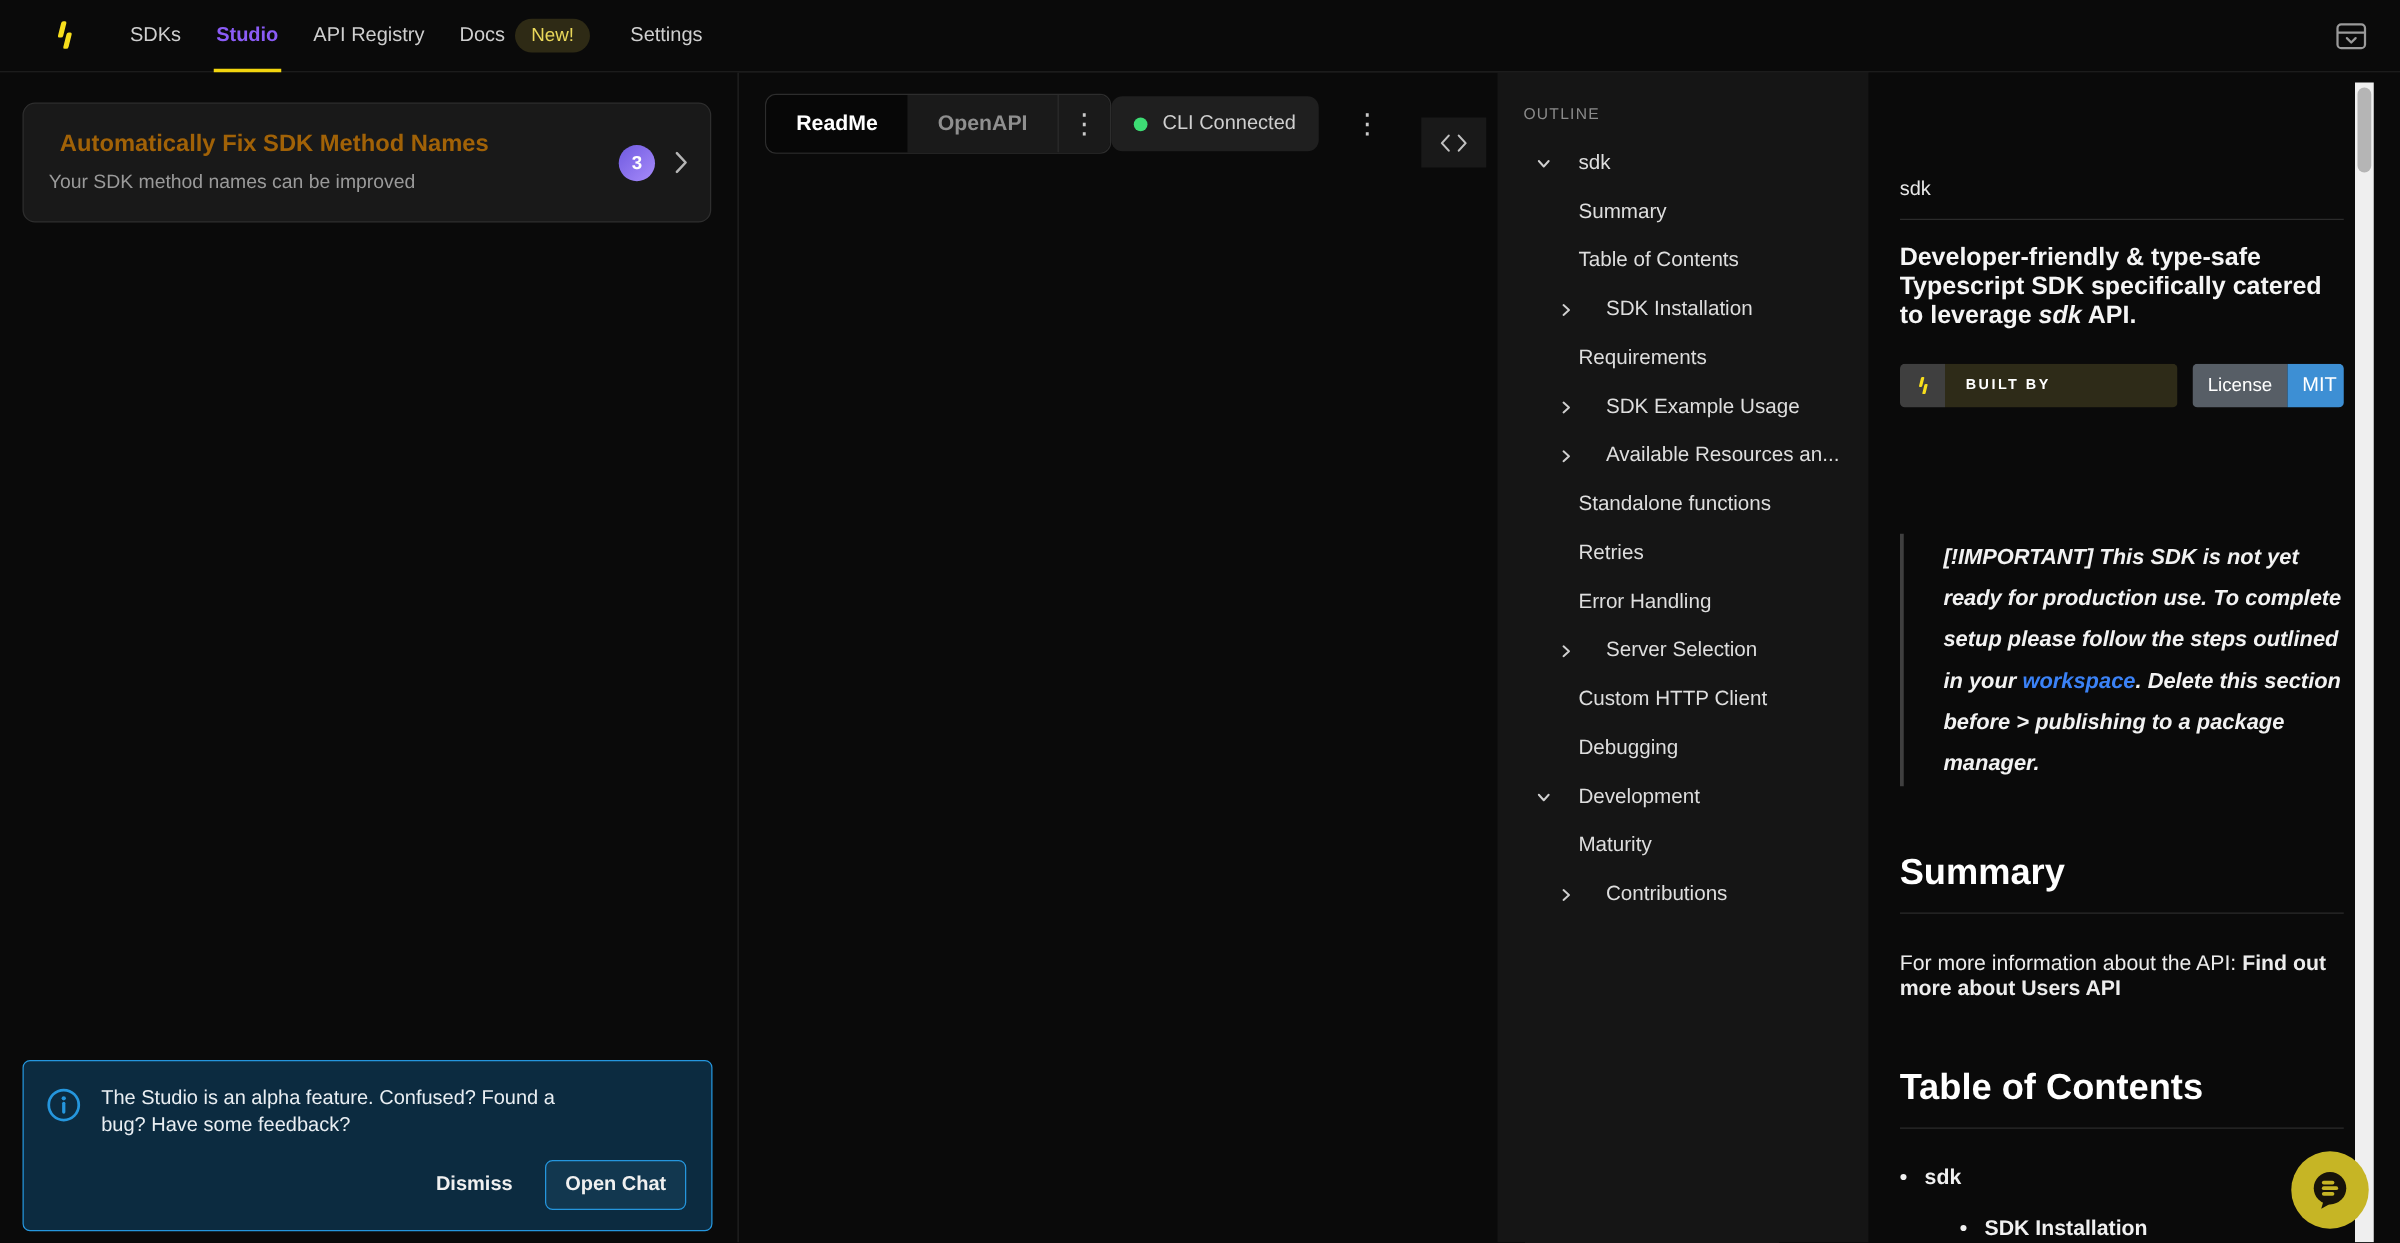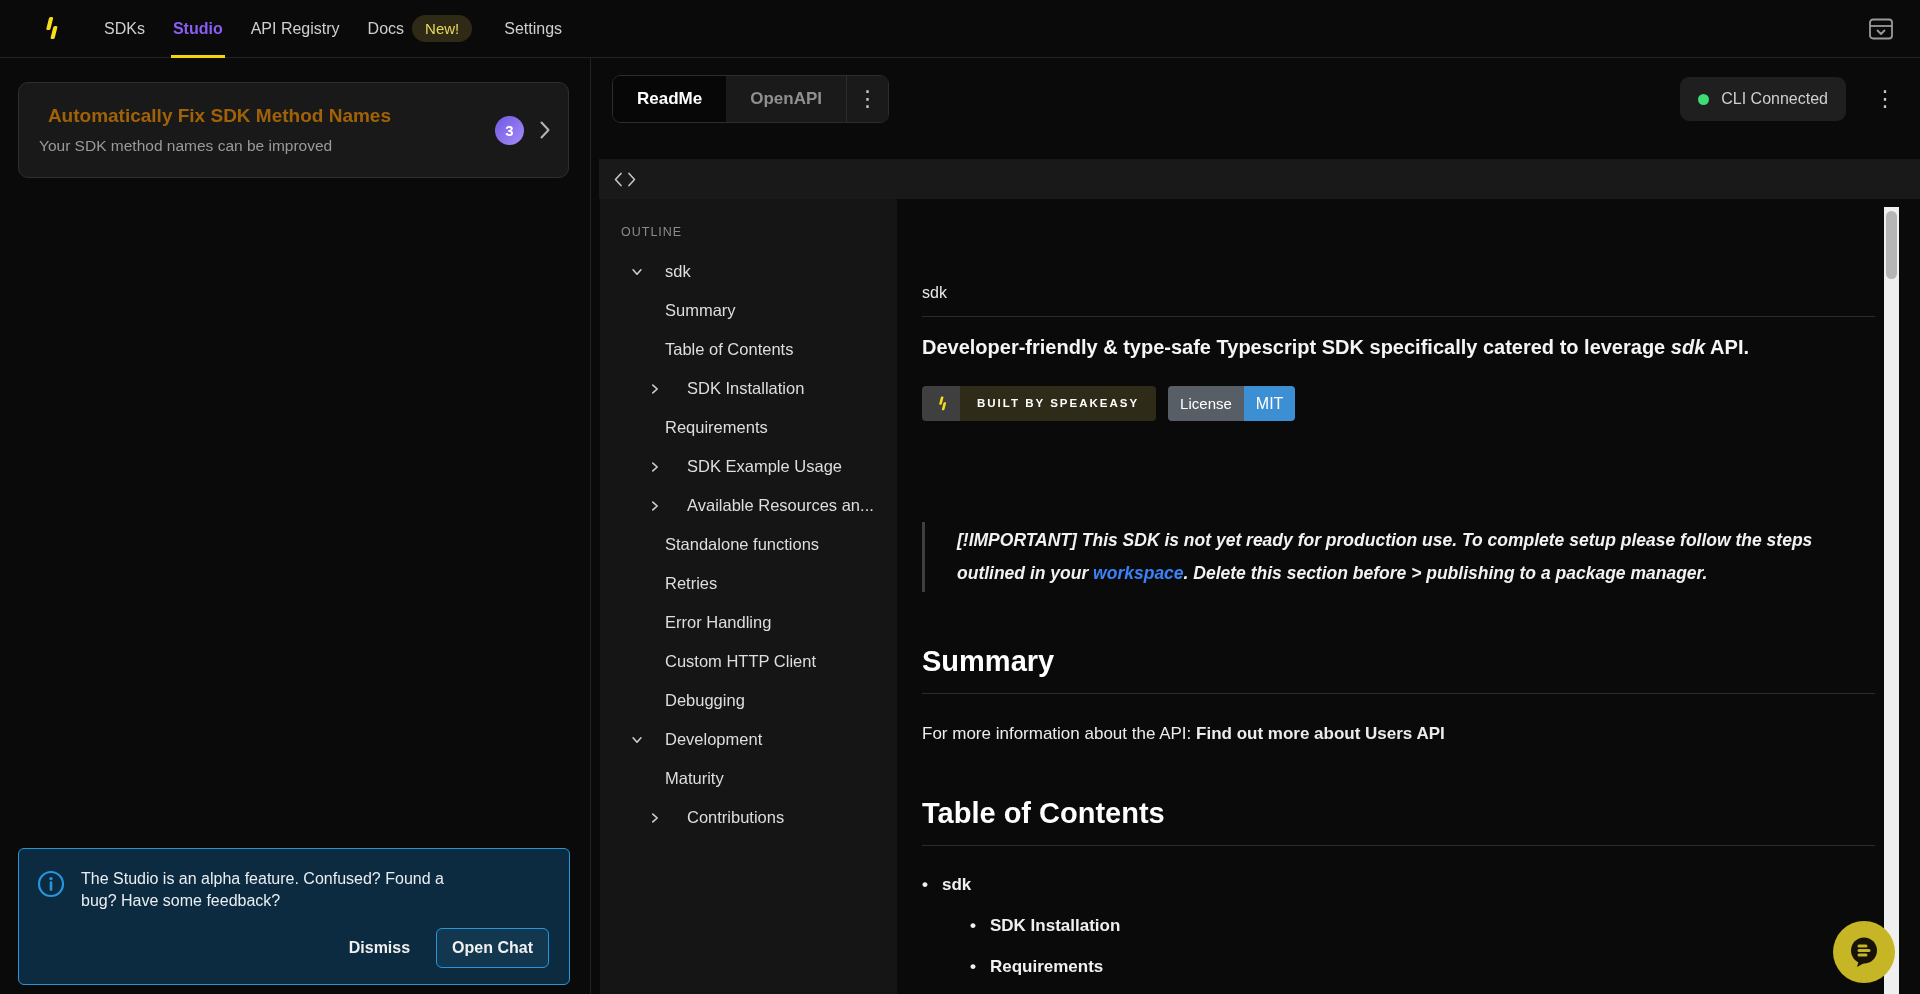--- a/index.html
+++ b/index.html
@@ -16,21 +16,21 @@
   .nav-item.active::after { content:""; position:absolute; left:12px; right:12px; bottom:0;
     height:3px; background:#F2D50F; }
   .new-pill { background:#2e2a15; color:#e9d75a; font-size:15px; border-radius:14px;
     padding:5px 13px; margin-left:2px; }
   .nav-right { margin-left:auto; margin-right:26px; display:flex; align-items:center; }
 
   
   .app { display:flex; height:936px; }
   .left-panel { width:591px; border-right:1px solid #232323; position:relative;
     padding:24px 21px 0 18px; background:#0a0a0a; }
-  .main { flex:1; display:flex; flex-direction:column; min-width:0; }
+  .main { flex:1; display:flex; flex-direction:row; min-width:0; }
 
   
   .issue-card { background:#191919; border:1px solid #2e2e2e; border-radius:10px;
     padding:20px 18px 20px 20px; margin-bottom:28px; display:flex; align-items:center; cursor:pointer; }
   .card-text { width:352px; }
   .card-title { font-size:19px; font-weight:700; color:#a16207; line-height:26px; margin-bottom:6px;text-align:right; }
   .card-sub { font-size:15.5px; color:#9a9a9a; line-height:22px; }
   .count-badge { width:29px; height:29px; border-radius:50%; color:#fff; font-size:15px; font-weight:600;
     display:flex; align-items:center; justify-content:center; margin:0 16px 0 auto; flex-shrink:0; }
   .count-badge.purple { background:linear-gradient(135deg,#6f5ae0,#a78bfa); }
@@ -258,20 +258,28 @@
             <span>Standalone functions</span>
         </div>
         <div class="orow">
           <span class="chev"></span>
             <span>Retries</span>
         </div>
         <div class="orow">
           <span class="chev"></span>
             <span>Error Handling</span>
         </div>
+        <div class="orow i1">
+          <span class="chev">
+              <svg width="14" height="14" viewBox="0 0 16 16" fill="none" stroke="#cfcfcf" stroke-width="1.8" stroke-linecap="round" stroke-linejoin="round">
+                <path d="M5.5 3.5l5 4.5-5 4.5"></path>
+              </svg>
+            </span>
+          <span>Server Selection</span>
+        </div>
         <div class="orow">
           <span class="chev"></span>
             <span>Custom HTTP Client</span>
         </div>
         <div class="orow">
           <span class="chev"></span>
             <span>Debugging</span>
         </div>
         <div class="orow">
           <span class="chev">

